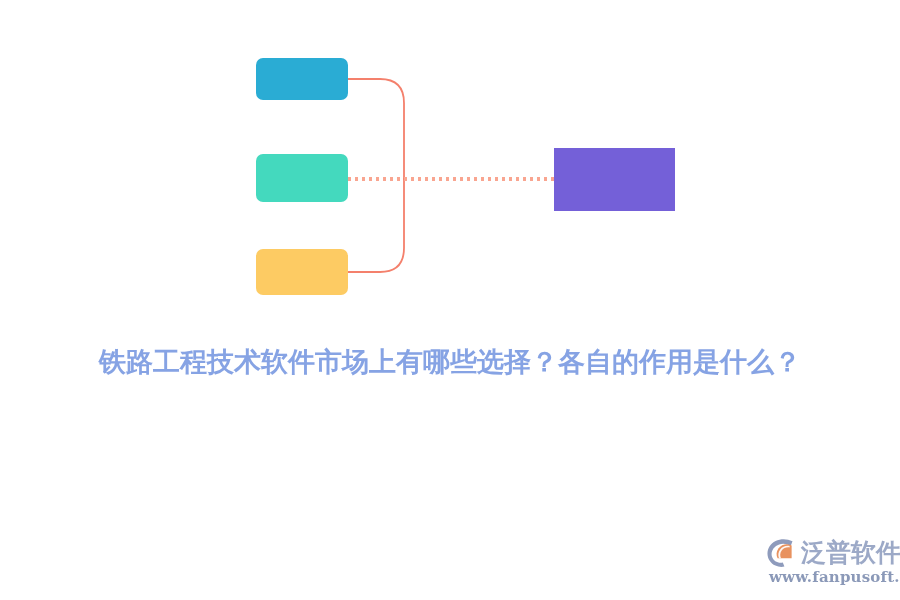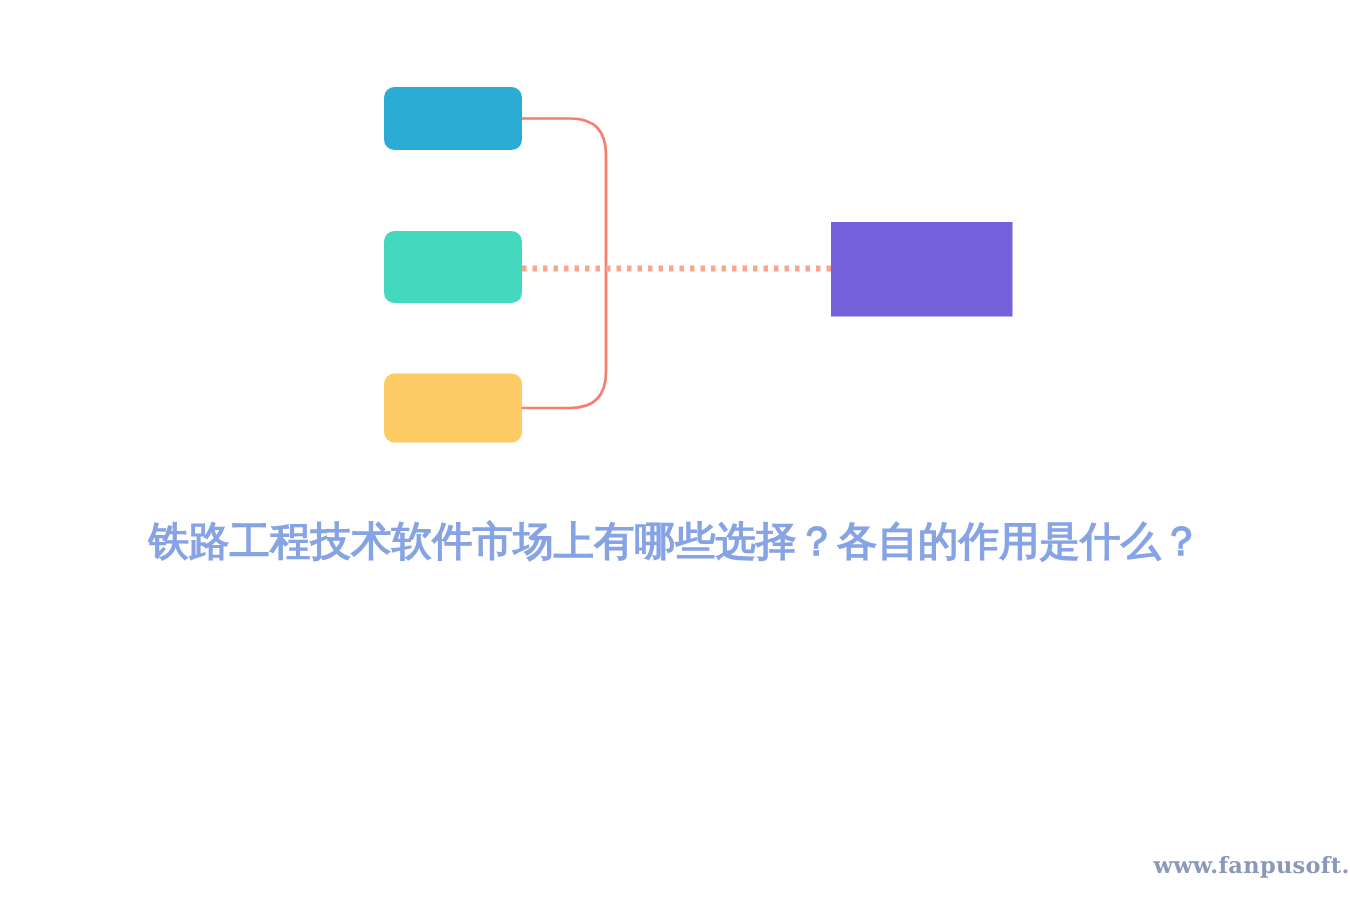--- a/index.html
+++ b/index.html
@@ -122,17 +122,42 @@
     <div class="node node-rounded" style="left:256px; top:154px; width:92px; height:48px; background:#44D9BE;"></div>
 
     <div class="node node-rounded" style="left:256px; top:249px; width:92px; height:46px; background:#FDCB63;"></div>
 
     <div class="node node-square" style="left:554px; top:148px; width:121px; height:63px; background:#7460D8;"></div>
   </div>
 
   <div class="title" style="color:#86A3E4;">铁路工程技术软件市场上有哪些选择？各自的作用是什么？</div>
 
   <div class="watermark">
+    <div class="wm-row">
+
+      <span class="wm-mark">
+        <svg width="32" height="30" viewBox="0 0 32 30">
+
+          <path d="M26.5 3.2 C 18.5 -0.8 8.0 1.2 3.6 8.2
+                   C -0.8 15.2 1.8 24.0 9.4 27.6
+                   C 12.2 28.9 15.4 29.2 18.4 28.6
+                   L 16.8 24.6 C 12.2 25.6 7.4 23.2 6.0 18.8
+                   C 4.4 13.8 7.6 8.2 13.2 6.4
+                   C 17.2 5.1 21.6 5.9 24.6 8.2 Z" fill="#8E9BBC"></path>
+
+          <path d="M24.8 7.0 C 20.4 5.2 15.2 6.6 12.4 10.4
+                   C 10.2 13.4 10.0 17.2 11.6 20.2
+                   L 25.6 20.2 L 25.6 7.4 Z" fill="#E8925F"></path>
+
+          <path d="M13.0 20.2 C 11.8 17.4 12.2 14.0 14.2 11.4
+                   C 16.4 8.5 20.2 7.2 23.6 8.0
+                   L 23.6 9.4 C 20.6 8.9 17.5 10.1 15.7 12.5
+                   C 14.0 14.8 13.8 17.7 15.0 20.2 Z" fill="#ffffff" opacity="0.92"></path>
+        </svg>
+      </span>
+
+      <span class="wm-name" style="color:#9CA9C7;">泛普软件</span>
+    </div>
 
     <div class="wm-url" style="color:#8B99B8;">www.fanpusoft.com</div>
   </div>
 
 </div>
 
 </body></html>

